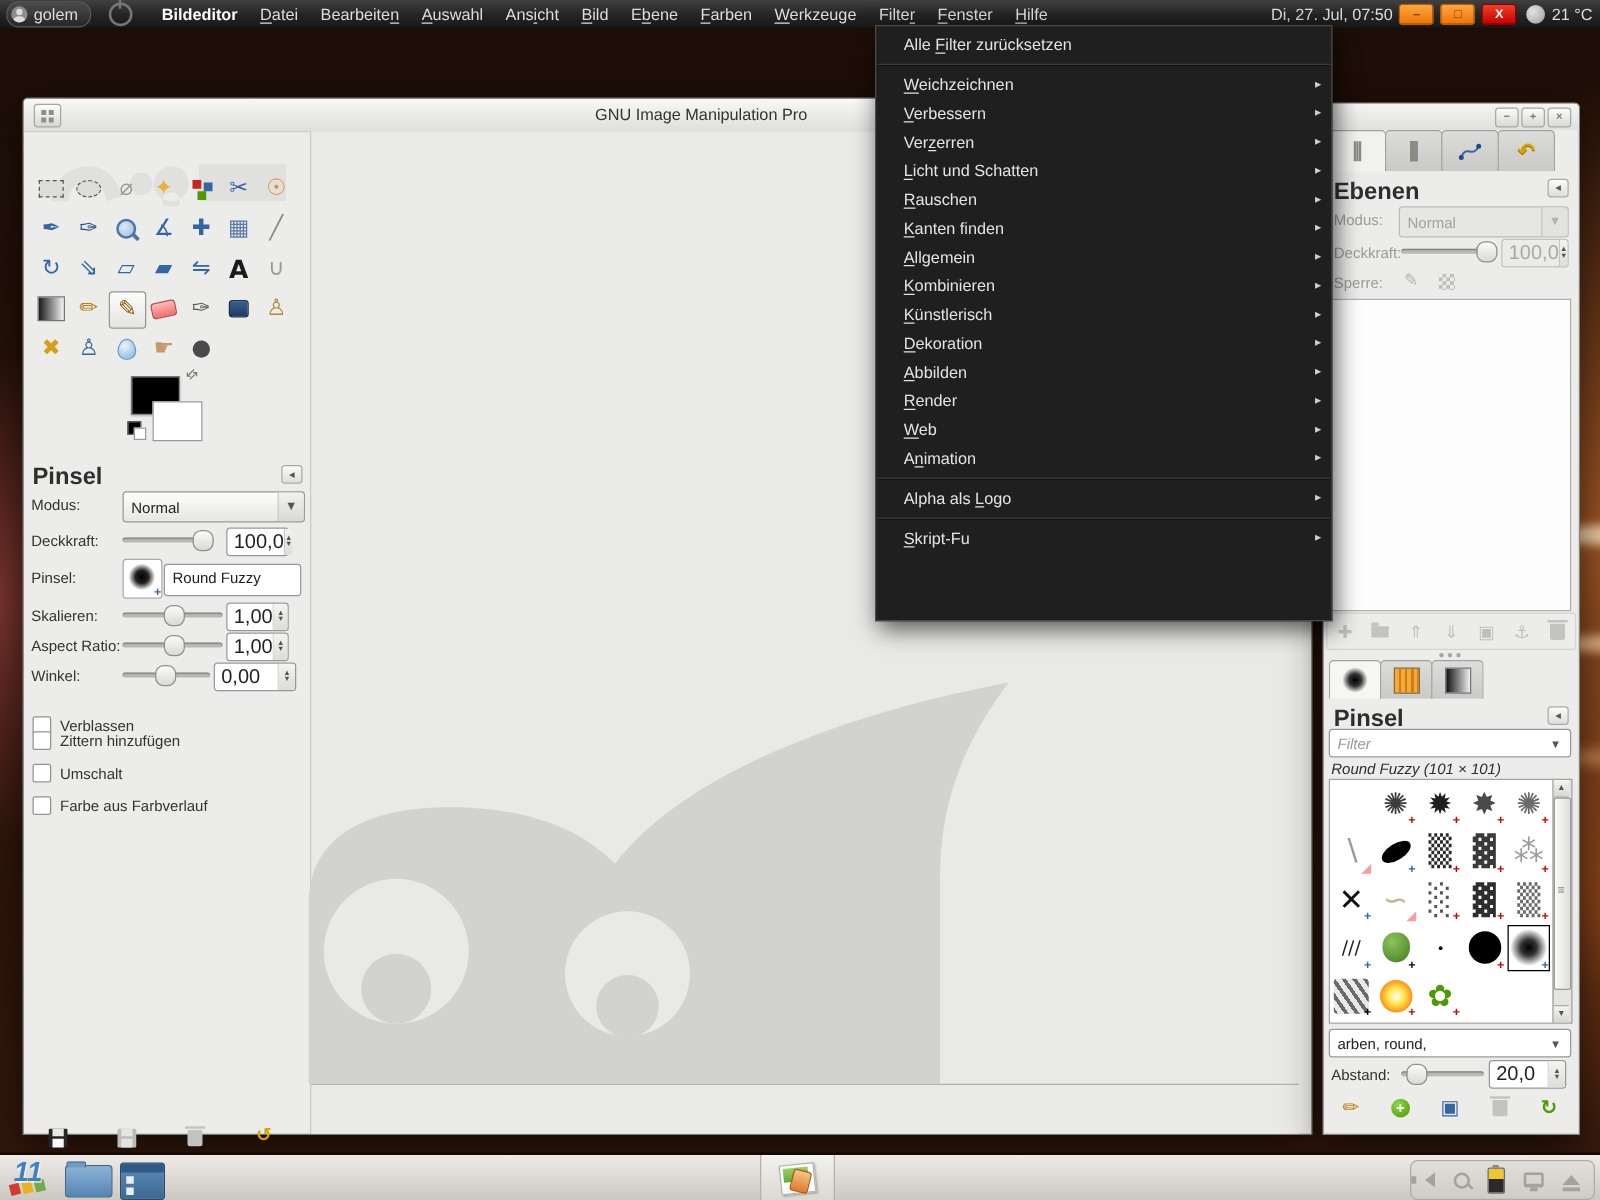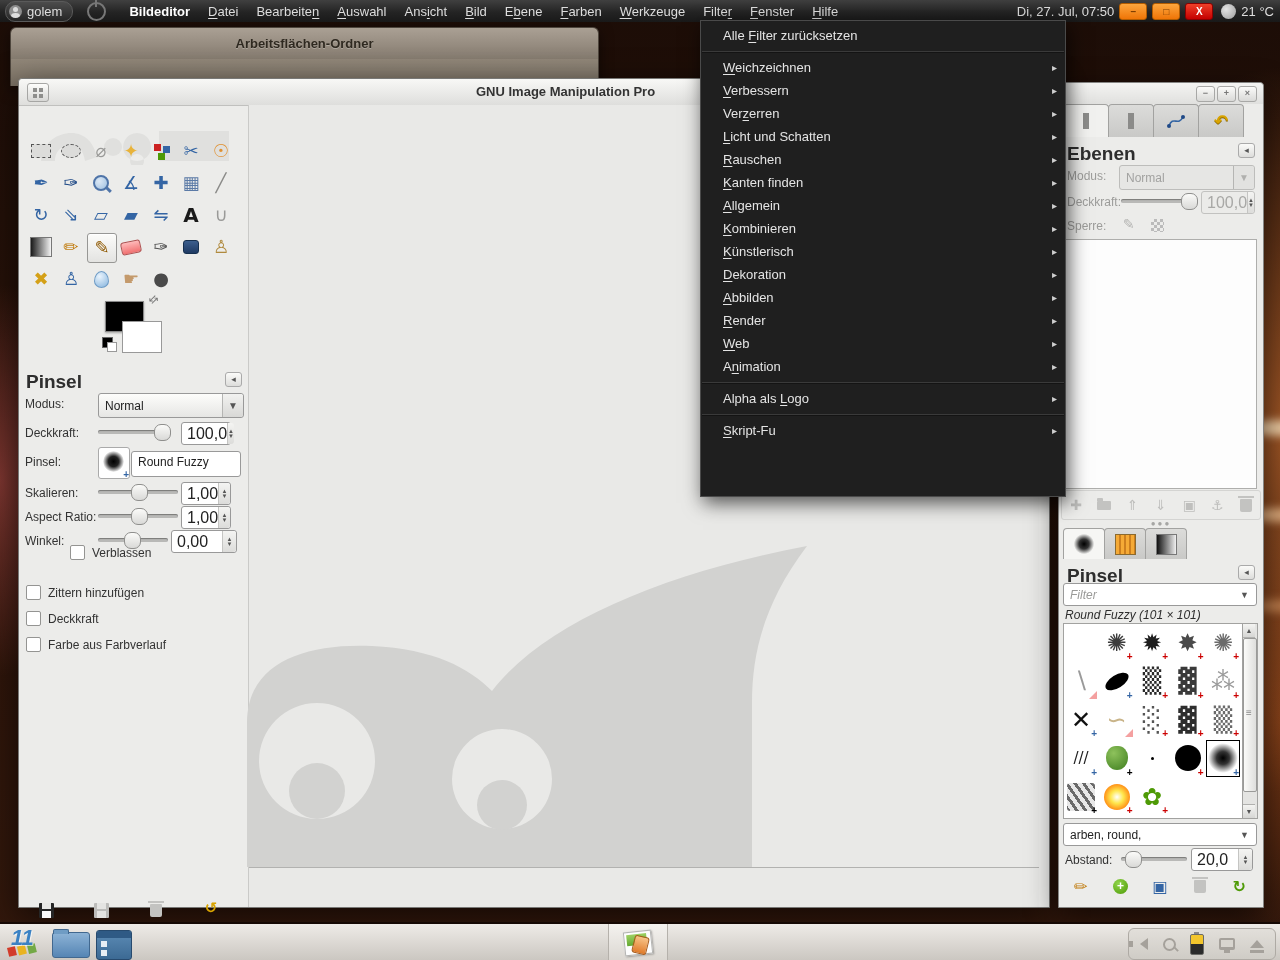--- a/index.html
+++ b/index.html
@@ -40,21 +40,21 @@
     border-radius:6px 6px 0 0;overflow:hidden;z-index:5;box-shadow:0 4px 14px rgba(0,0,0,.5);}
   #bg-window .tbar{height:31px;background:linear-gradient(#aaa094,#857b6f);display:flex;align-items:center;justify-content:center;
     font-weight:bold;font-size:13px;color:#2f2920;text-shadow:0 1px 0 rgba(255,255,255,.25);}
   #bg-window .body{height:27px;background:linear-gradient(#918779,#7c7265);}
 
   
   #gimp-window{left:18px;top:78px;width:1030px;height:828px;background:#ececea;border:1px solid #79797 7;
     border:1px solid #787876;border-radius:4px 4px 0 0;z-index:10;box-shadow:0 10px 34px rgba(0,0,0,.6);}
   #gimp-titlebar{position:absolute;left:0;top:0;width:100%;height:26px;border-radius:4px 4px 0 0;
     background:linear-gradient(#f8f8f6,#dededc);border-bottom:1px solid #c0c0be;}
-  #gimp-title{position:absolute;left:457px;top:5px;font-weight:bold;font-size:13px;color:#333;white-space:nowrap;text-align:center;}
+  #gimp-title{position:absolute;left:457px;top:5px;font-weight:normal;font-size:13px;color:#333;white-space:nowrap;text-align:center;}
   #tab-grid-btn{position:absolute;left:8px;top:4px;width:20px;height:17px;border:1px solid #a6a6a4;border-radius:3px;
     background:linear-gradient(#fdfdfb,#d7d7d5);}
   #tab-grid-btn i{position:absolute;left:5px;top:4px;width:4px;height:4px;background:#8e8e8c;
     box-shadow:6px 0 0 #8e8e8c,0 6px 0 #8e8e8c,6px 6px 0 #8e8e8c;}
 
   
   #toolbox{position:absolute;left:0;top:26px;width:229px;height:802px;}
   #toolbox-watermark{position:absolute;left:14px;top:16px;opacity:.6;}
   #tool-grid{position:absolute;left:8px;top:32px;width:214px;}
   .tool-cell{position:absolute;width:28px;height:28px;display:flex;align-items:center;justify-content:center;border-radius:3px;}
@@ -222,26 +222,20 @@
 </style>
 </head>
 <body>
 
 <div id="stage">
 
   <div class="streak" style="left:1248px;top:420px;width:60px;height:16px;background:rgba(255,230,190,.8);filter:blur(4px);"></div>
   <div class="streak" style="left:1244px;top:508px;width:70px;height:14px;background:rgba(255,210,160,.7);filter:blur(4px);"></div>
   <div class="streak" style="left:1250px;top:600px;width:60px;height:12px;background:rgba(255,190,130,.5);filter:blur(5px);"></div>
 
-  <div class="abs" id="bg-window">
-    <div class="tbar">
-      <span>Arbeitsflächen-Ordner</span>
-    </div>
-    <div class="body"></div>
-  </div>
 
   <div class="abs" id="gimp-window">
     <div id="gimp-titlebar">
       <span id="tab-grid-btn">
           <i></i>
         </span>
       <span id="gimp-title">GNU Image Manipulation Pro</span>
     </div>
 
     <div id="toolbox">
@@ -425,31 +419,31 @@
         </div>
         <div class="spinbox" style="left:152px;top:159px;width:64px;">
           <span class="val">0,00</span>
           <span class="arrows">
               <span>▲</span>
               <span>▼</span>
             </span>
         </div>
 
         <div id="check-rows">
-            <div class="check-row" style="top: 174px; margin-left: 44px;">
+            <div class="check-row" style="top: 202px;">
               <span class="cb"></span>
               <span>Verblassen</span>
             </div>
             <div class="check-row" style="top: 214px;">
               <span class="cb"></span>
               <span>Zittern hinzufügen</span>
             </div>
             <div class="check-row" style="top: 240px;">
               <span class="cb"></span>
-              <span>Deckkraft</span>
+              <span>Umschalt</span>
             </div>
             <div class="check-row" style="top: 266px;">
               <span class="cb"></span>
               <span>Farbe aus Farbverlauf</span>
             </div>
           </div>
 
         <div class="iconbtn" style="left:16px;top:528px;">
             <span class="floppy"></span>
           </div>

